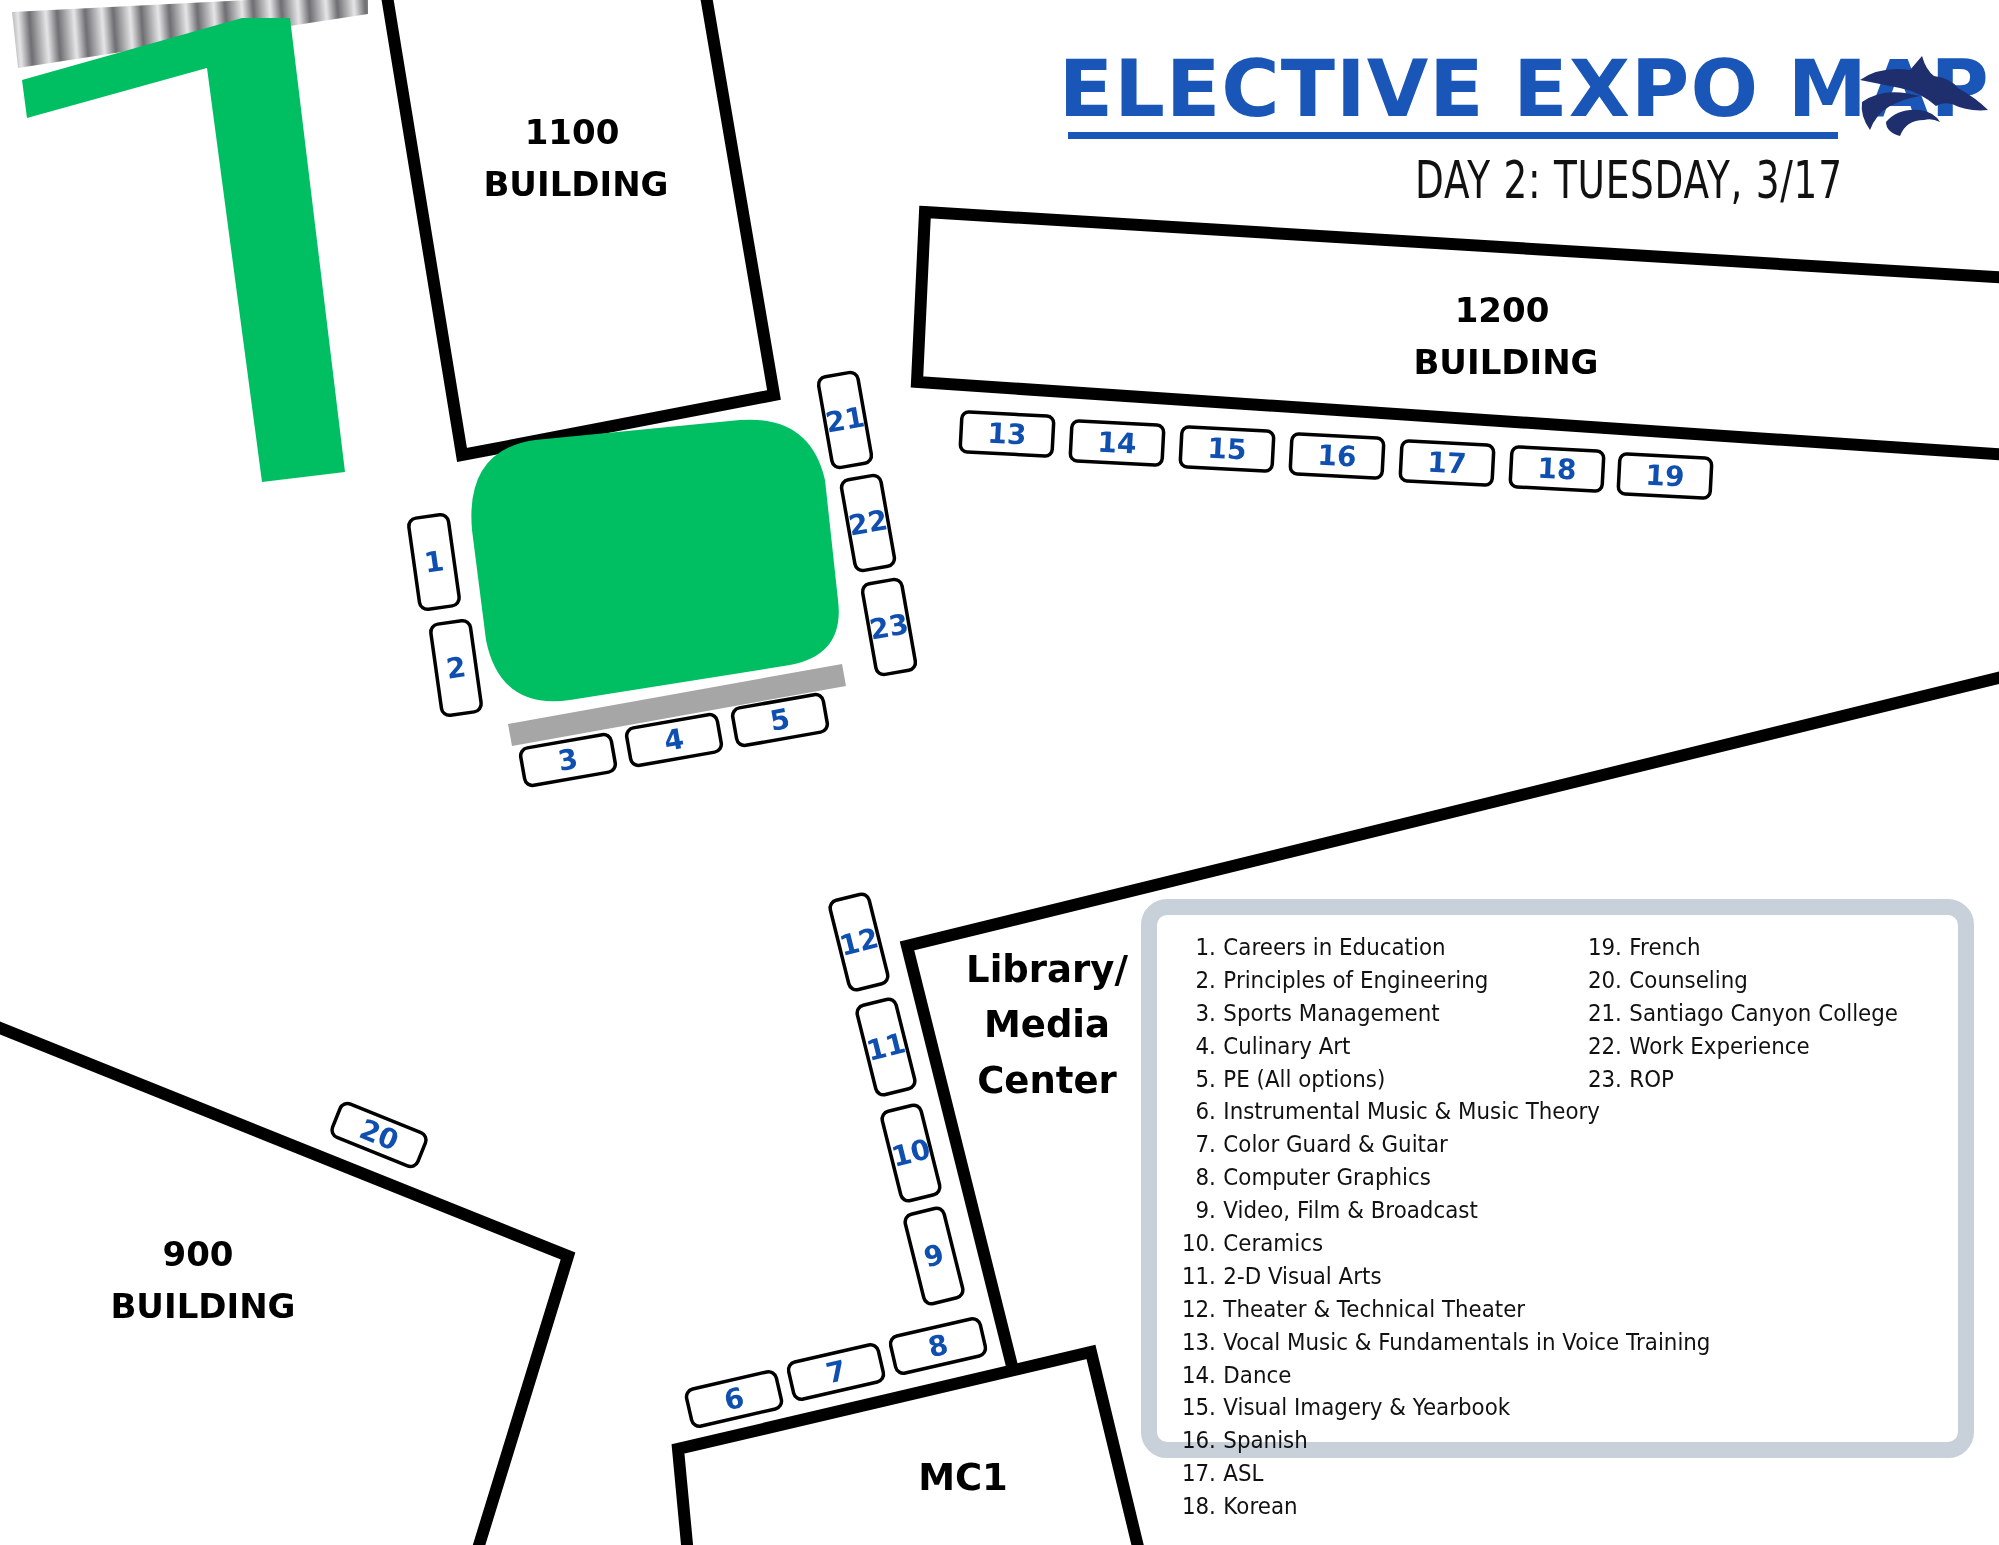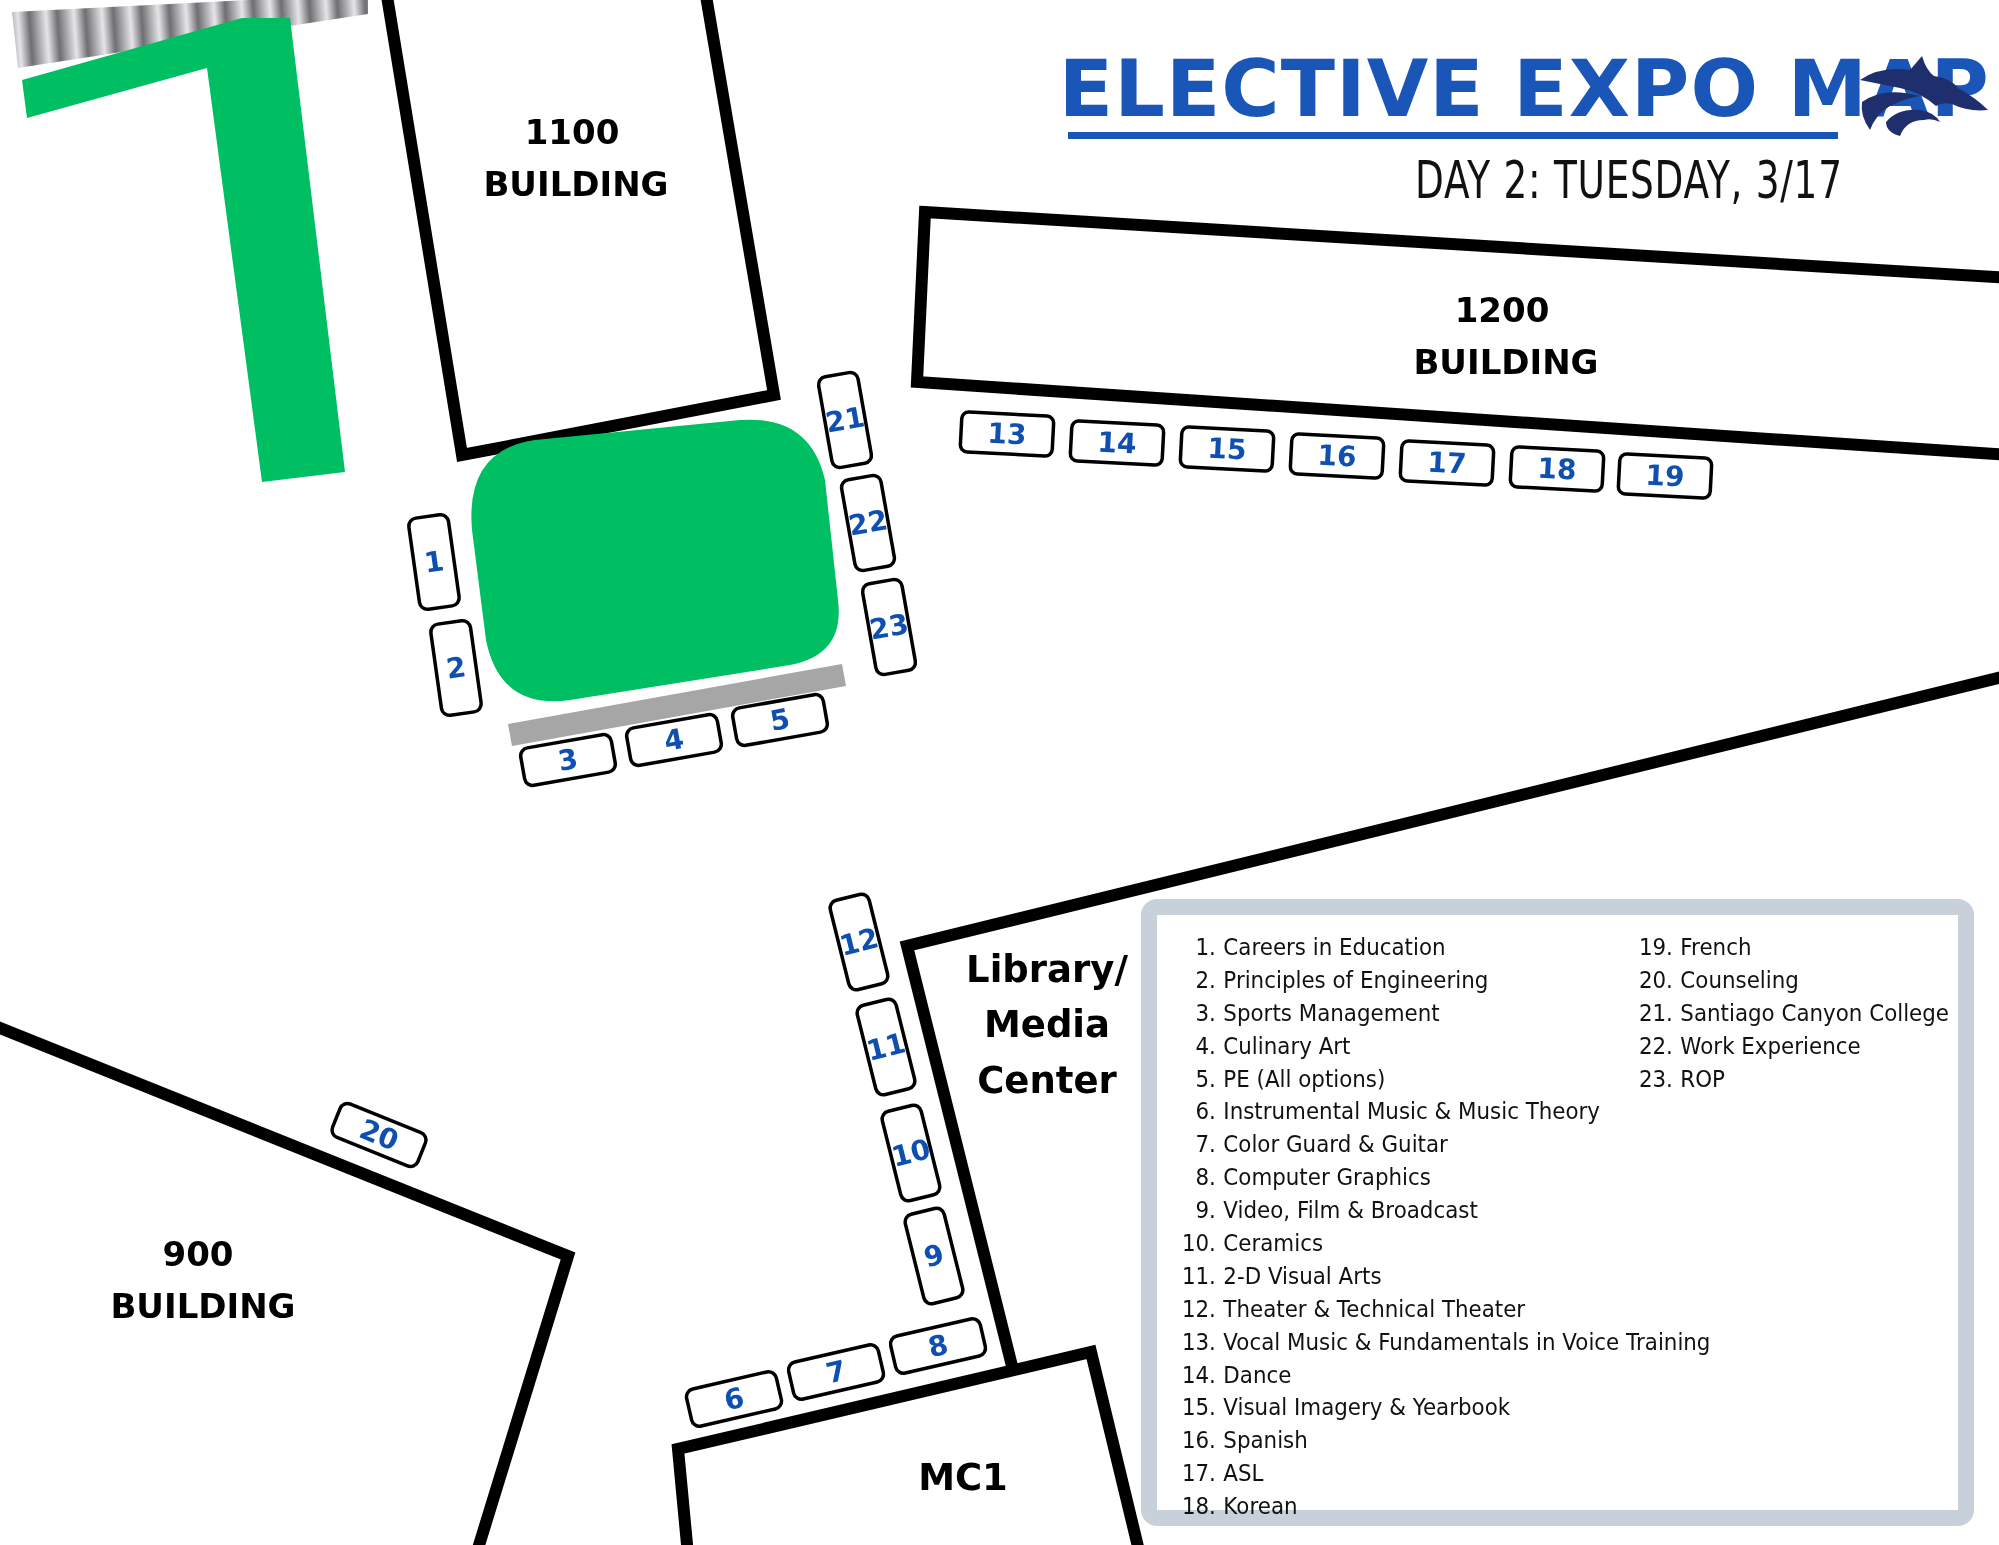--- a/index.html
+++ b/index.html
@@ -14,26 +14,26 @@
     line-height: 1; white-space: nowrap;
   }
   .title-underline { position: absolute; left: 1068px; top: 132px; width: 770px; height: 7px; background: #1a56b8; }
   .subtitle {
     position: absolute; left: 1415px; top: 150px;
     font-family: "DejaVu Sans", sans-serif; font-size: 52px; color: #111;
     transform: scaleX(0.72); transform-origin: left top; white-space: nowrap; letter-spacing: 1px;
   }
   .logo { position: absolute; left: 1840px; top: 52px; width: 150px; height: 90px; }
   .legend {
-    position: absolute; left: 1141px; top: 899px; width: 833px; height: 627px;
-    box-sizing: border-box; border: 16px solid #c8d0d9; border-radius: 16px; background: #fff;
+    position: absolute; left: 1141px; top: 899px; width: 833px; height: 559px;
+    box-sizing: border-box; border: 16px solid #c8d0d9; border-radius: 26px; background: #fff;
   }
   .legend-col { position: absolute; top: 16px; list-style: none; margin: 0; padding: 0; }
   .legend-col.c1 { left: 18px; }
-  .legend-col.c2 { left: 475px; }
+  .legend-col.c2 { left: 424px; }
   .legend-item { font-family: "DejaVu Sans", sans-serif; font-size: 23px; color: #111; height: 32.9px; line-height: 32.9px; white-space: nowrap; transform: scaleX(0.93); transform-origin: left center; }
   .legend-item .num { display: inline-block; width: 44px; text-align: right; margin-right: 8px; }
 </style>
 </head>
 <body>
 
 <svg id="map" width="1999" height="1545" viewBox="0 0 1999 1545" xmlns="http://www.w3.org/2000/svg">
   <defs>
     <linearGradient id="bleach" x1="0" y1="0" x2="1" y2="0" spreadMethod="repeat">
       <stop offset="0" stop-color="#6e6e72"></stop>

